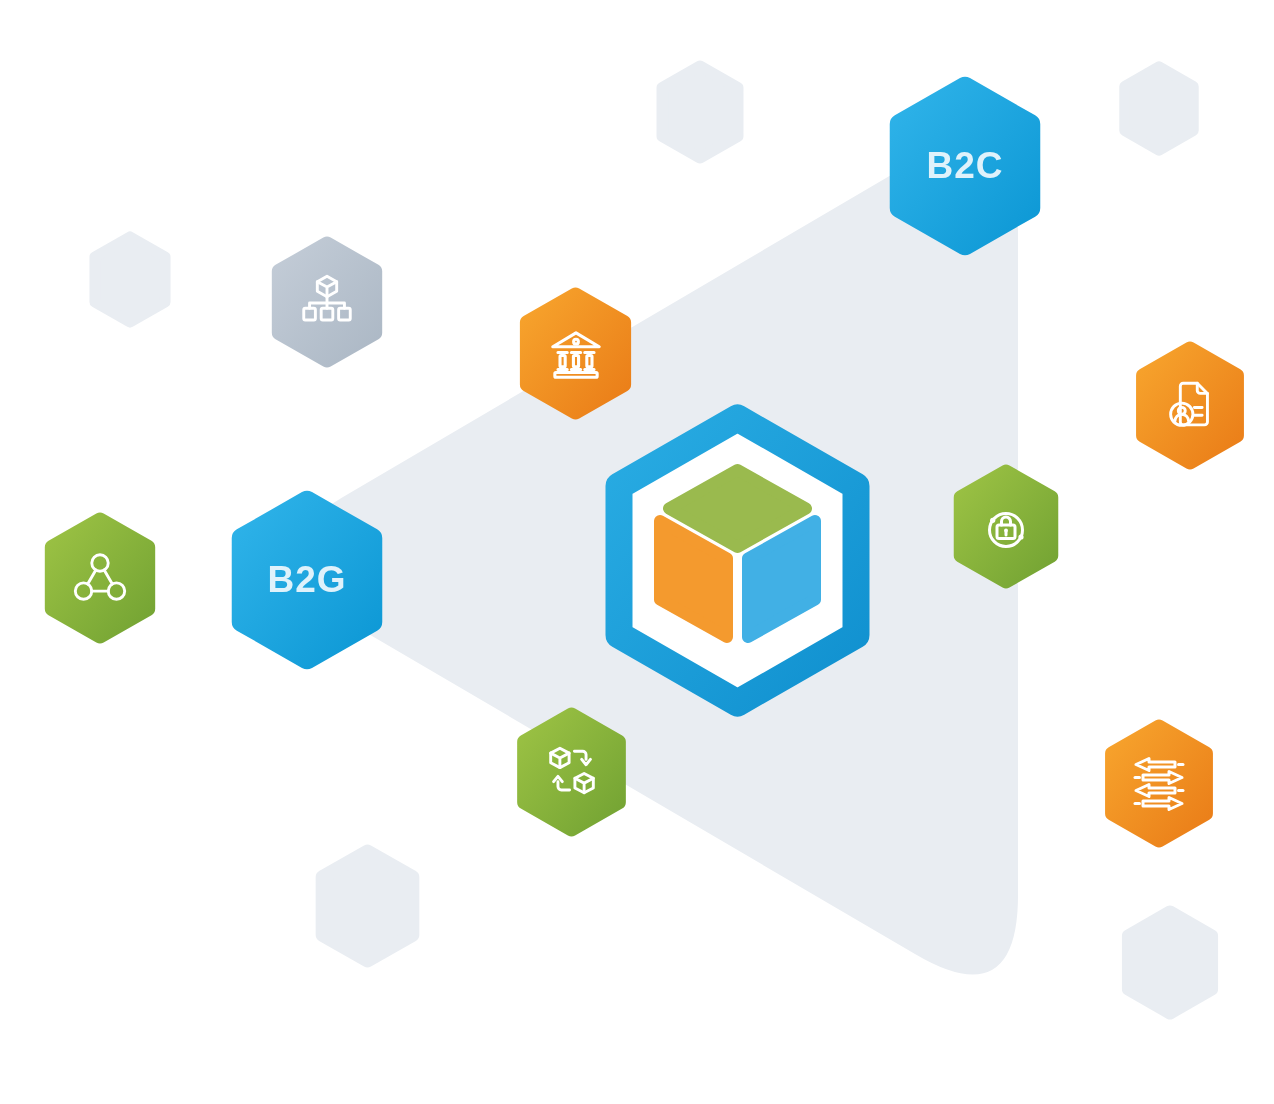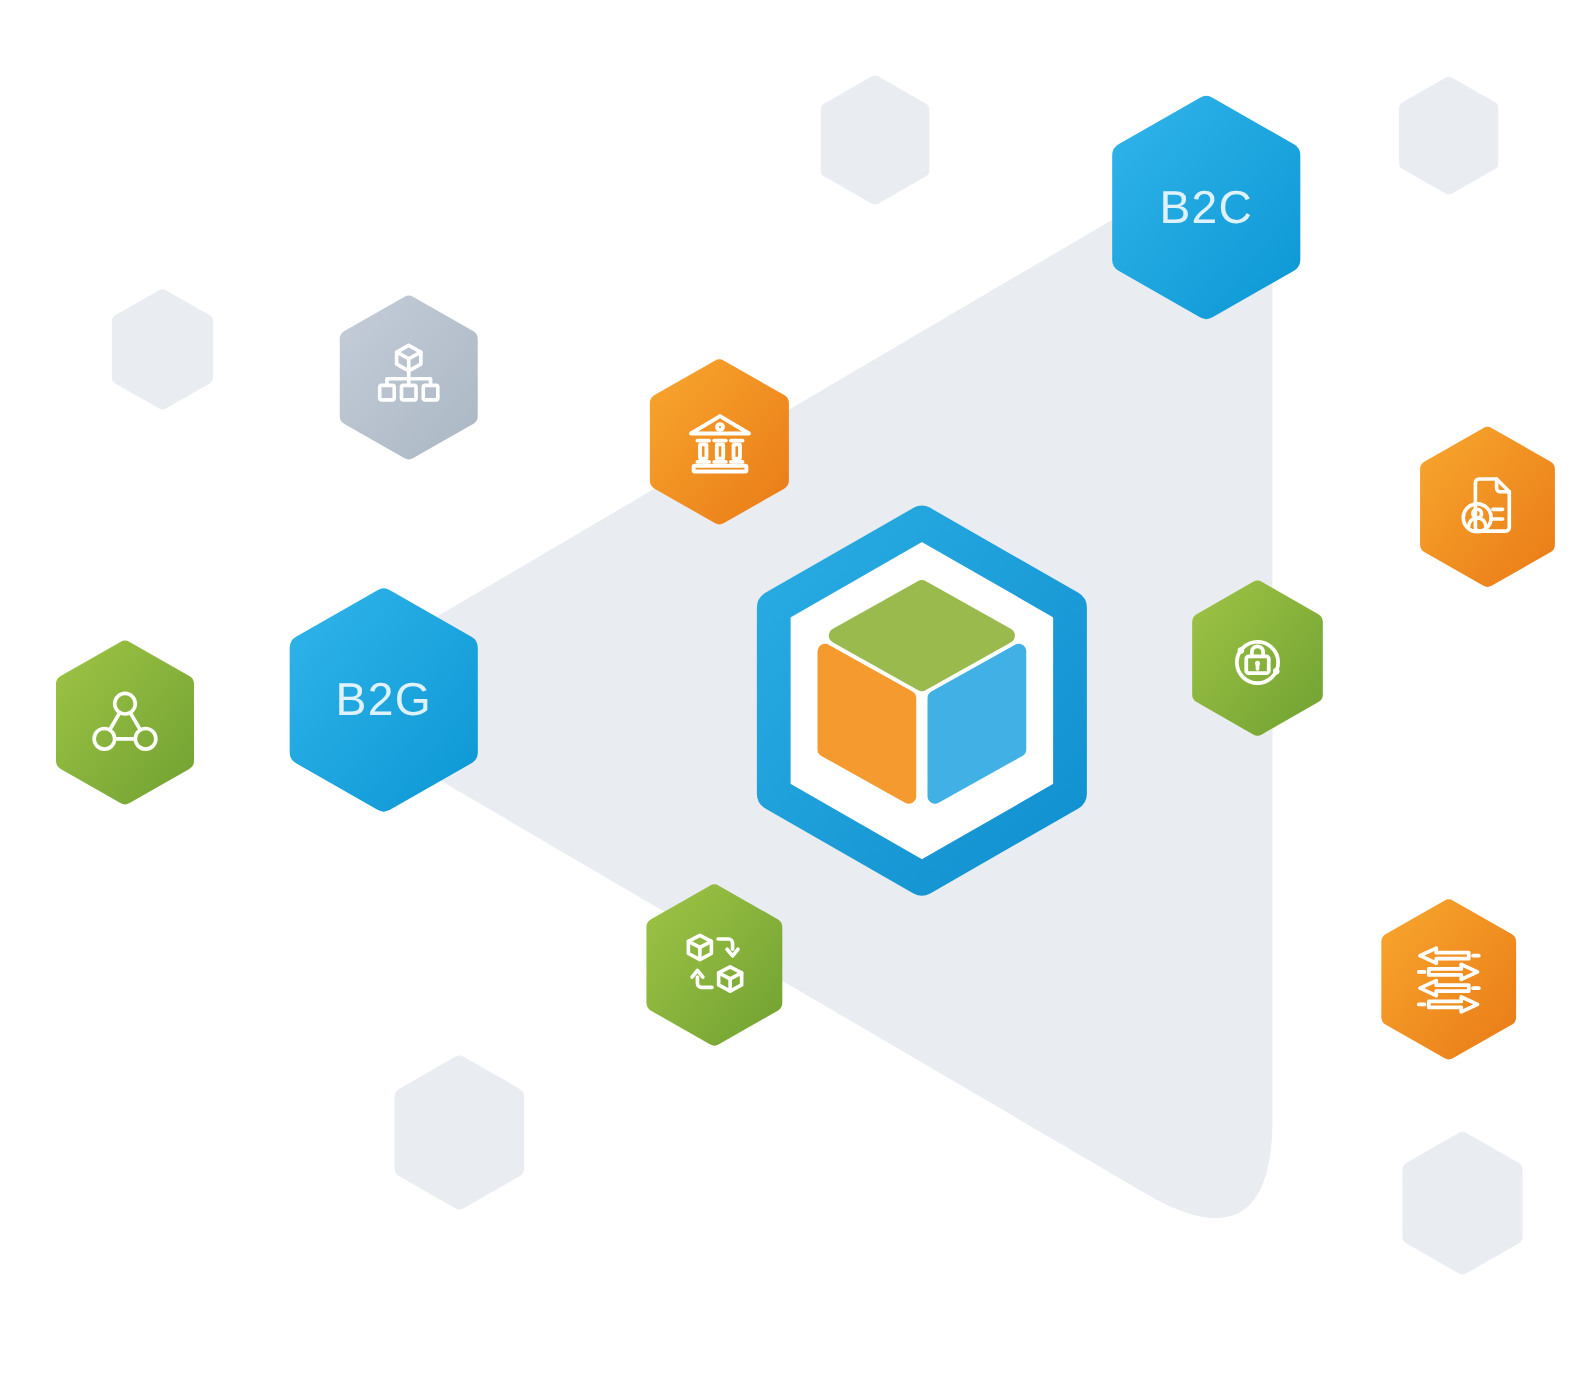--- a/index.html
+++ b/index.html
@@ -14,33 +14,33 @@
   .hex-icon {
     position:absolute; left:50%; top:50%; transform:translate(-50%,-50%);
     overflow:visible;
   }
   .i-stroke path, .i-stroke rect, .i-stroke circle, .i-stroke polyline {
     stroke:#ffffff; fill:none; stroke-width:3; stroke-linecap:round; stroke-linejoin:round;
   }
   .i-fill { fill:#ffffff !important; stroke:none !important; }
   .hex-label {
     position:absolute; inset:0; display:flex; align-items:center; justify-content:center;
-    font-weight:400; font-size:37px; letter-spacing:1px; color:#DFF2FB;
+    font-weight:700; font-size:37px; letter-spacing:1px; color:#DFF2FB;
   }
   
   #hx-light-tc  { left:655px;  top:60px;  width:90px;  height:104px; }
   #hx-b2c       { left:887px;  top:76px;  width:156px; height:180px; }
   #hx-light-tr  { left:1118px; top:61px;  width:82px;  height:95px;  }
   #hx-network   { left:270px;  top:236px; width:114px; height:132px; }
   #hx-light-l   { left:88px;   top:231px; width:84px;  height:97px;  }
   #hx-bank      { left:518px;  top:287px; width:115px; height:133px; }
   #hx-doc       { left:1134px; top:341px; width:112px; height:129px; }
   #hx-lock      { left:952px;  top:464px; width:108px; height:125px; }
   #hx-molecule  { left:43px;   top:512px; width:114px; height:132px; }
-  #hx-b2g       { left:229px;  top:470px; width:156px; height:180px;text-align:center; }
+  #hx-b2g       { left:229px;  top:490px; width:156px; height:180px;text-align:center; }
   #hx-center    { left:597px;  top:398px; width:282px; height:325px; }
   #hx-cubes     { left:515px;  top:707px; width:113px; height:130px; }
   #hx-transfer  { left:1103px; top:719px; width:112px; height:129px; }
   #hx-light-bl  { left:314px;  top:844px; width:107px; height:124px; }
   #hx-b2b       { left:878px;  top:877px; width:156px; height:180px; }
   #hx-light-br  { left:1120px; top:905px; width:100px; height:115px; }
 </style>
 </head>
 <body>
 

